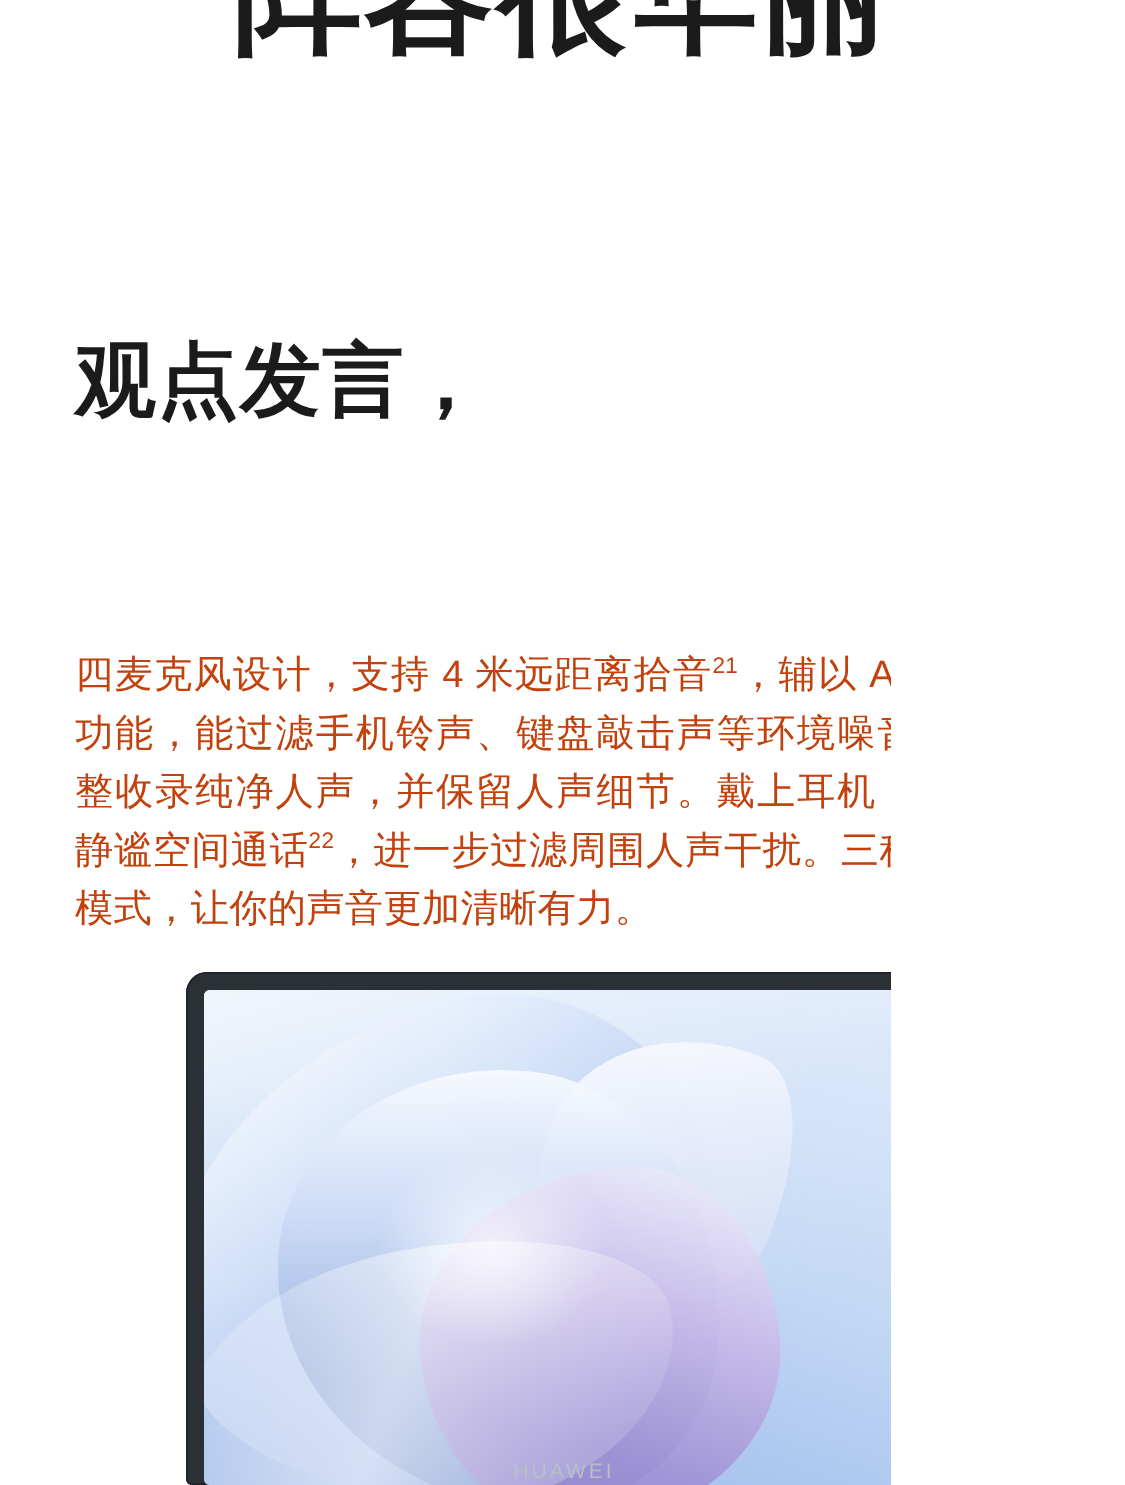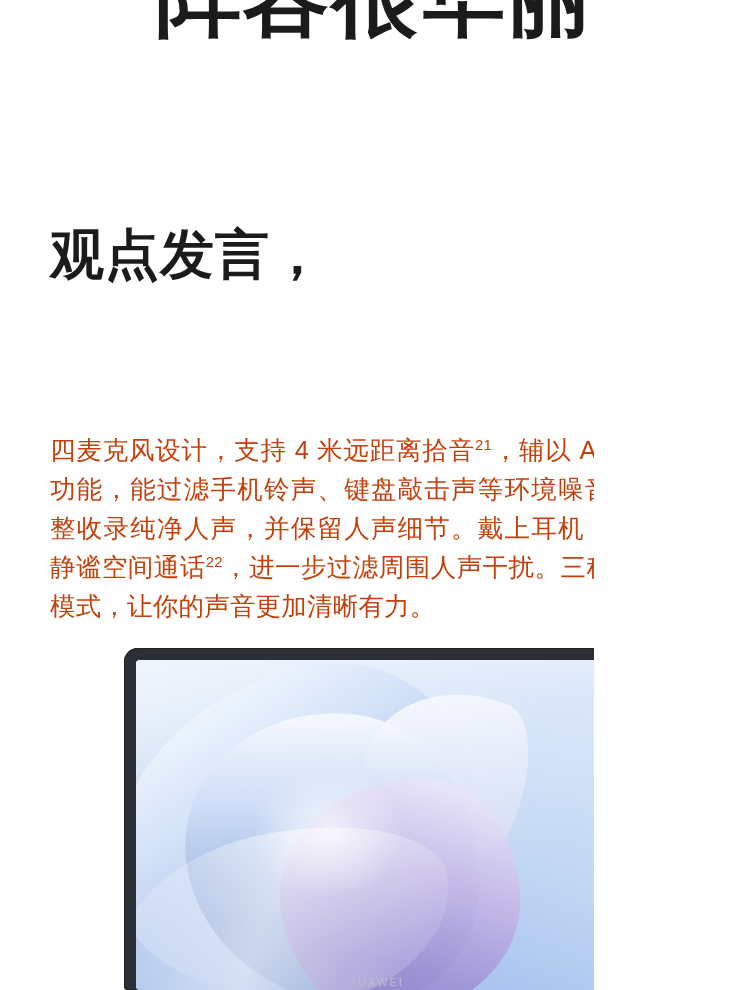--- a/index.html
+++ b/index.html
@@ -182,21 +182,21 @@
     left: 0;
     right: 0;
     bottom: 0;
     height: 0;
   }
   .device-logo {
     position: absolute;
     left: 50%;
     transform: translateX(-50%);
     bottom: 2px;
-    font-size: 11px;
+    font-size: 14px;
     letter-spacing: 2px;
     color: #b9bec7;
   }
 </style>
 </head>
 <body>
 
 <div class="page">
 
   <div class="top-headline-clip">

